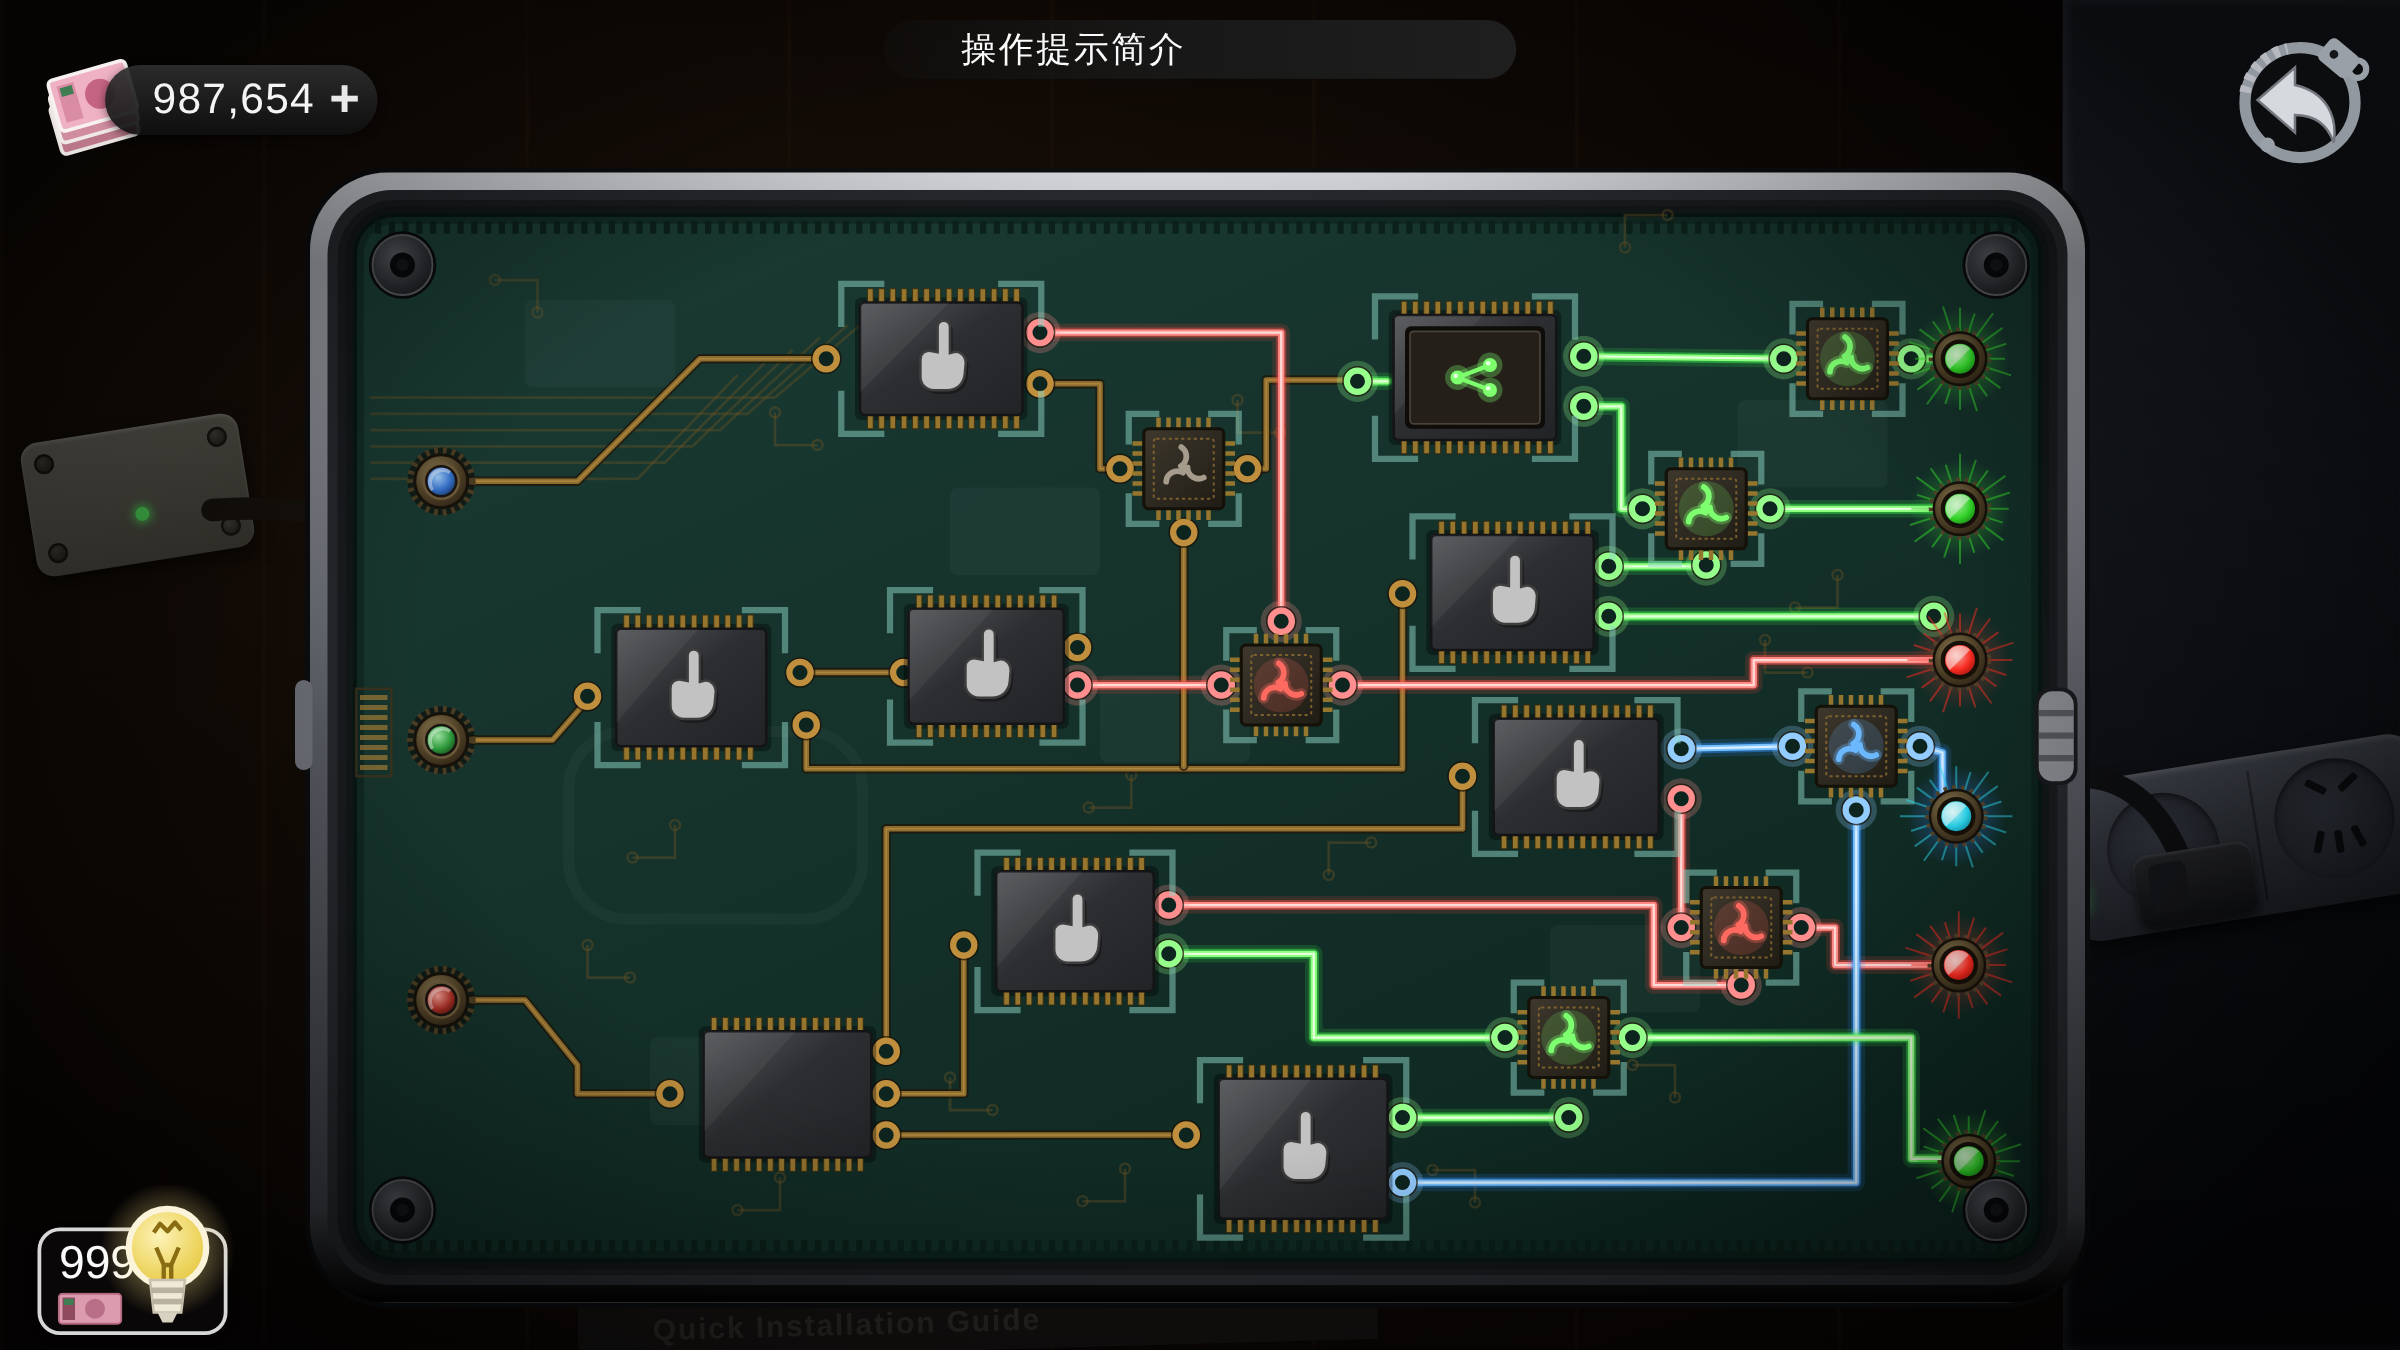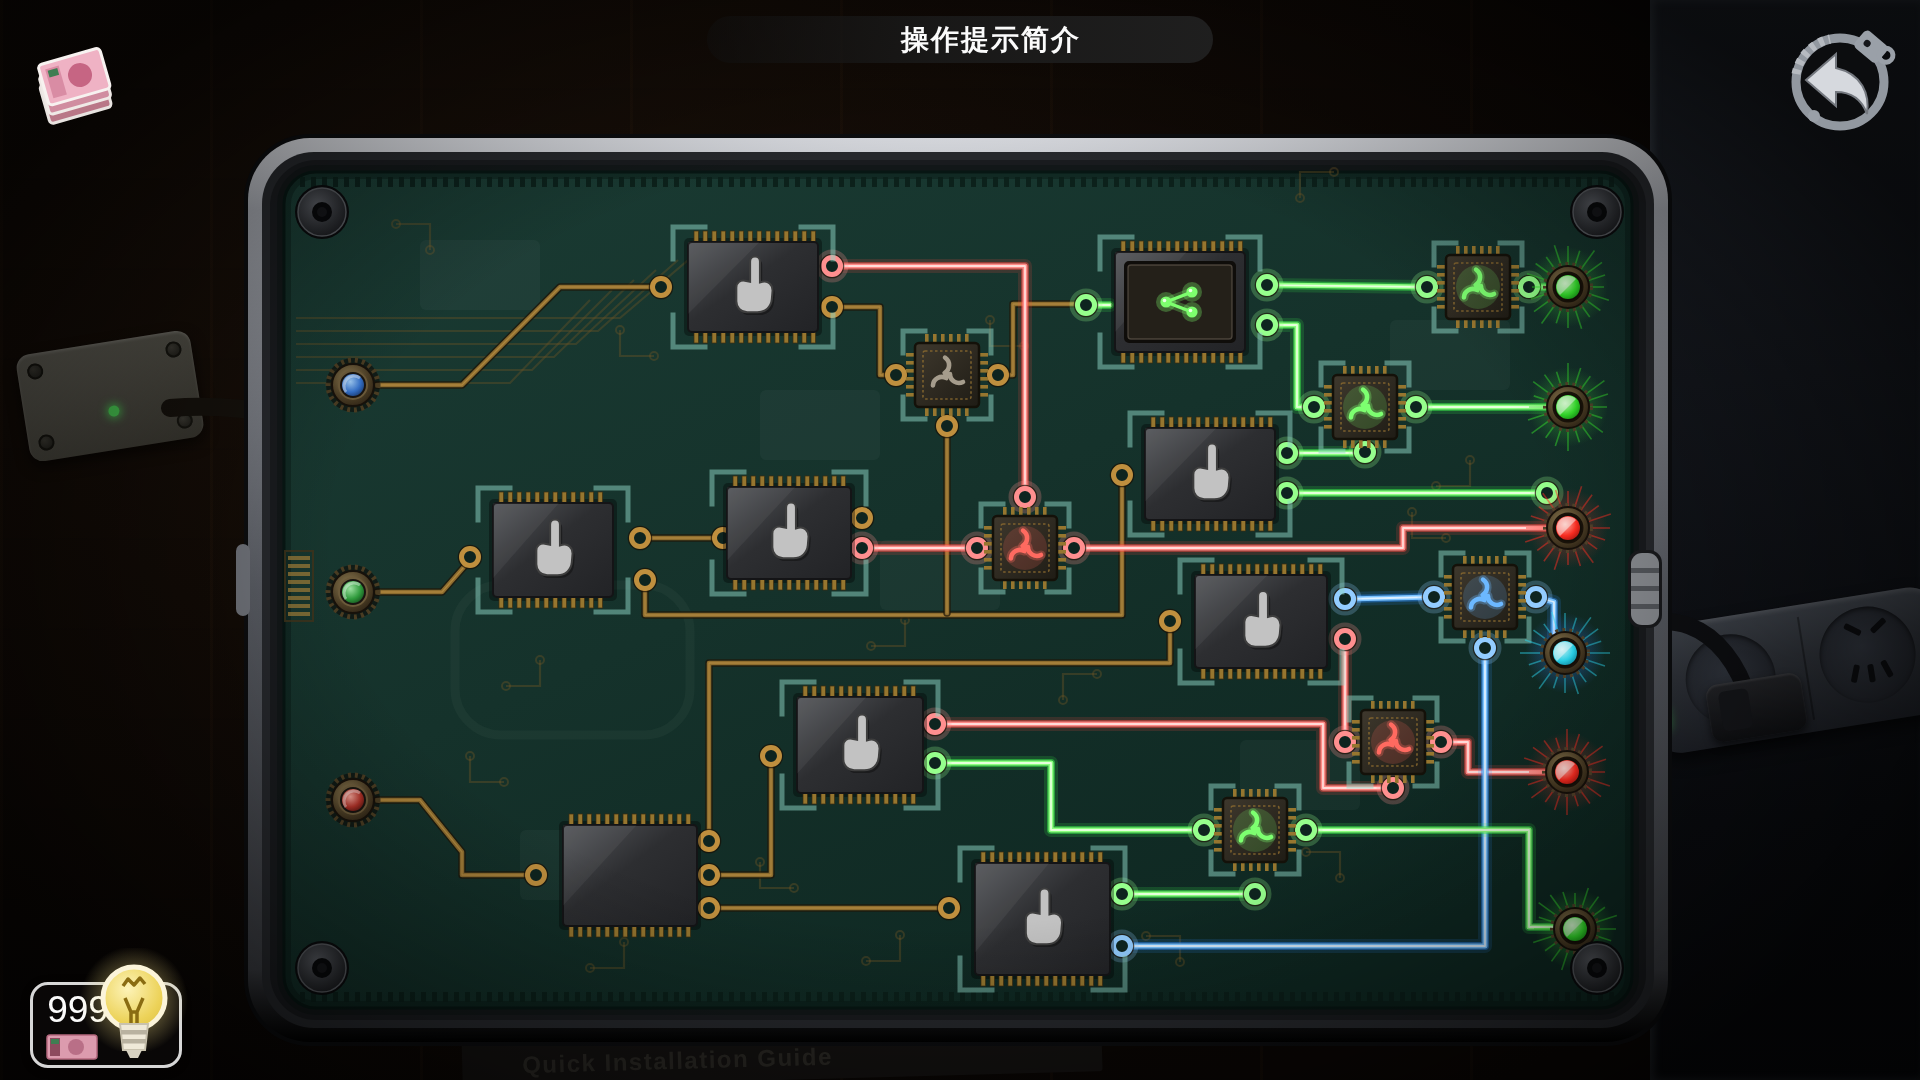--- a/index.html
+++ b/index.html
@@ -37,21 +37,21 @@
         background:linear-gradient(180deg,#26272b,#101114);box-shadow:inset 0 2px 2px rgba(255,255,255,.1),0 4px 8px rgba(0,0,0,.6);}
   .strip .plug-latch{position:absolute;left:70px;top:96px;width:30px;height:40px;border-radius:6px;background:#17181c;}
   .hud-money{position:absolute;left:84px;top:52px;width:218px;height:56px;border-radius:28px;
         background:linear-gradient(180deg,rgba(46,46,46,.92),rgba(15,15,15,.92));
         box-shadow:0 2px 8px rgba(0,0,0,.5);}
   .hud-money .amount{position:absolute;left:38px;top:8px;width:130px;text-align:center;color:#f4f4f4;font-size:34px;letter-spacing:1px;}
   .hud-money .plus{position:absolute;right:14px;top:3px;color:#e9e9e9;font-size:42px;font-weight:bold;}
   .money-icon{position:absolute;left:28px;top:36px;}
   .title-pill{position:absolute;left:707px;top:16px;width:506px;height:47px;border-radius:24px;
         background:linear-gradient(90deg,rgba(16,16,16,.45) 0%,rgba(26,26,26,.88) 45%,rgba(32,32,32,.95) 100%);}
-  .title-pill span{display:block;line-height:47px;text-align:center;padding-left:62px;color:#fbfbfb;font-size:28px;font-weight:bold;letter-spacing:2px;}
+  .title-pill span{display:block;line-height:47px;text-align:left;padding-left:62px;color:#fbfbfb;font-size:28px;font-weight:normal;letter-spacing:2px;}
   .back-btn{position:absolute;left:1778px;top:20px;width:124px;height:124px;}
   .hint-box{position:absolute;left:30px;top:982px;width:146px;height:80px;border:3px solid #d7d7d7;border-radius:18px;
         background:rgba(20,18,16,.35);box-shadow:0 2px 8px rgba(0,0,0,.4);}
   .hint-box .count{position:absolute;left:6px;top:4px;width:78px;text-align:center;color:#fafafa;font-size:37px;}
   .hint-note{position:absolute;left:46px;top:1034px;}
   .bulb{position:absolute;left:76px;top:948px;}
   .vignette{position:absolute;left:0;top:0;width:1920px;height:1080px;pointer-events:none;
         background:radial-gradient(1100px 700px at 49% 50%, transparent 55%, rgba(0,0,0,.38) 85%, rgba(0,0,0,.62) 100%);}
 </style>
 </head>
@@ -1833,20 +1833,24 @@
   <svg class="money-icon" width="92" height="94" viewBox="0 0 92 94">
     <g transform="rotate(-16 46 47)">
       <rect x="12" y="40" width="64" height="40" rx="4" fill="#b97787" stroke="#e8e3e0" stroke-width="3"></rect>
       <rect x="14" y="31" width="64" height="40" rx="4" fill="#d08da0" stroke="#efe9e6" stroke-width="3"></rect>
       <rect x="16" y="20" width="64" height="42" rx="4" fill="#efb2c4" stroke="#f7f2f0" stroke-width="3"></rect>
       <rect x="22" y="26" width="14" height="30" fill="#d98ca4"></rect>
       <circle cx="54" cy="41" r="12" fill="#c66583"></circle>
       <rect x="24" y="28" width="10" height="7" fill="#3f7d52"></rect>
     </g>
   </svg>
+  <div class="hud-money">
+    <div class="amount">987,654</div>
+    <div class="plus">+</div>
+  </div>
 
   <div class="title-pill">
     <span>操作提示简介</span>
   </div>
 
   <svg class="back-btn" viewBox="-62 -62 124 124">
     <circle cx="0" cy="0" r="44" fill="#0c0d0f"></circle>
     <circle cx="0" cy="0" r="44" fill="none" stroke="#9298a0" stroke-width="9"></circle>
     <path d="M -44,-8 A 44,44 0 0 1 -10,-43" fill="none" stroke="#b6bac0" stroke-width="9" stroke-dasharray="5 5"></path>
     <g transform="rotate(40)">

